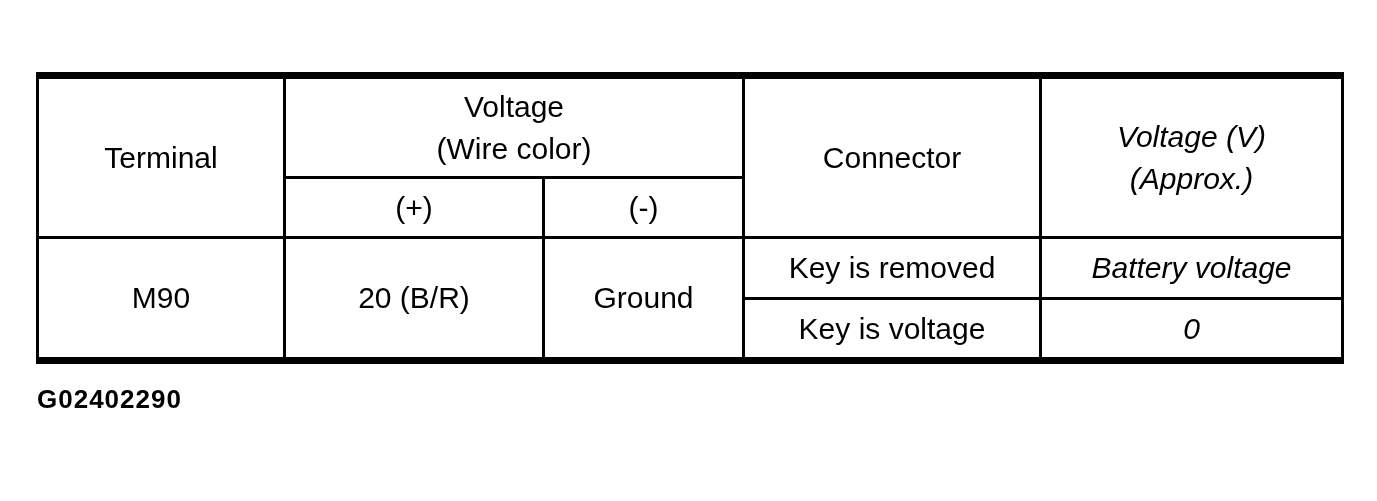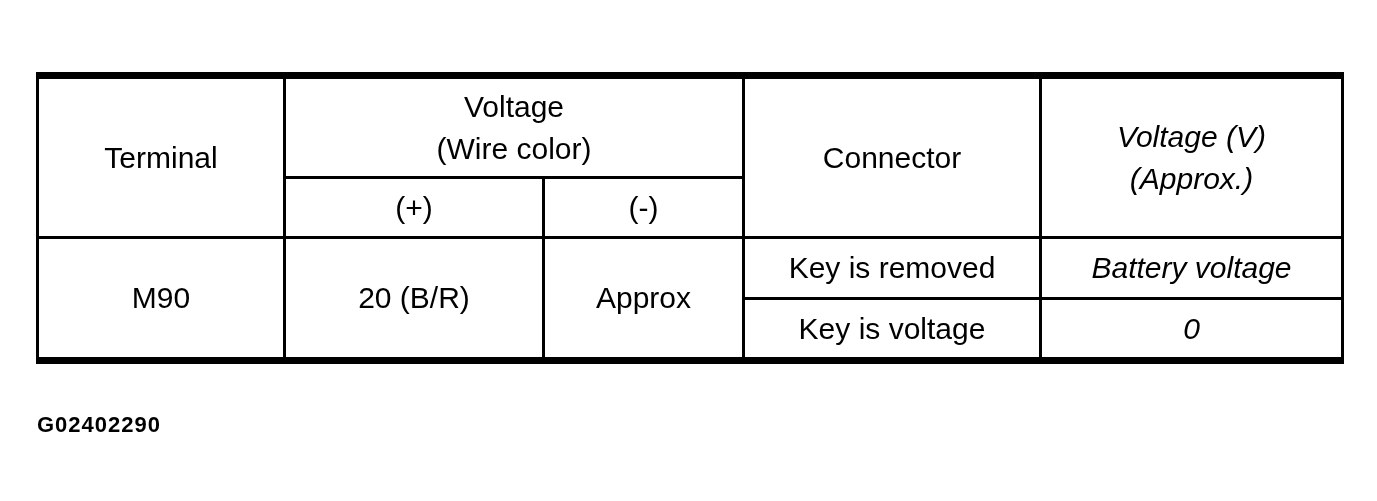--- a/index.html
+++ b/index.html
@@ -41,22 +41,22 @@
   td.no-left  { border-left: none; }
   td.no-right { border-right: none; font-style: italic; }
   .pre { white-space: pre-line; }
   tr.r1 { height: 102px; }
   tr.r2 { height: 60px; }
   tr.r3 { height: 61px; }
   tr.r4 { height: 62px; }
   .footnote {
     position: absolute;
     left: 37px;
-    top: 412px;
-    font-size: 22px;
+    top: 384px;
+    font-size: 26px;
     font-weight: bold;
     letter-spacing: 1px;
   }
 </style>
 </head>
 <body>
 
 <div class="figure">
   <table class="spec">
     <colgroup>
@@ -75,21 +75,21 @@
         <td rowspan="2" class="no-right pre">Voltage (V)
 (Approx.)</td>
       </tr>
       <tr class="r2">
         <td>(+)</td>
         <td>(-)</td>
       </tr>
       <tr class="r3">
         <td rowspan="2" class="no-left">M90</td>
         <td rowspan="2">20 (B/R)</td>
-        <td rowspan="2">Approx</td>
+        <td rowspan="2">Ground</td>
         <td>Key is removed</td>
         <td class="no-right">Battery voltage</td>
       </tr>
       <tr class="r4">
         <td>Key is voltage</td>
         <td class="no-right">0</td>
       </tr>
     </tbody>
   </table>
 </div>

